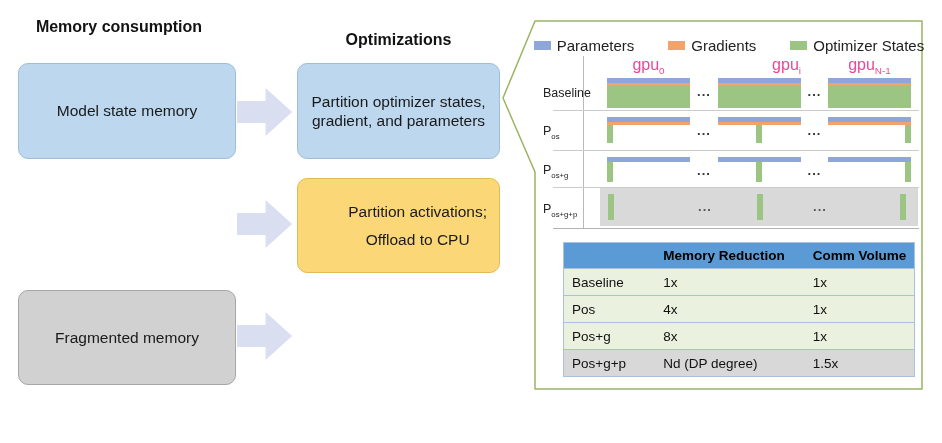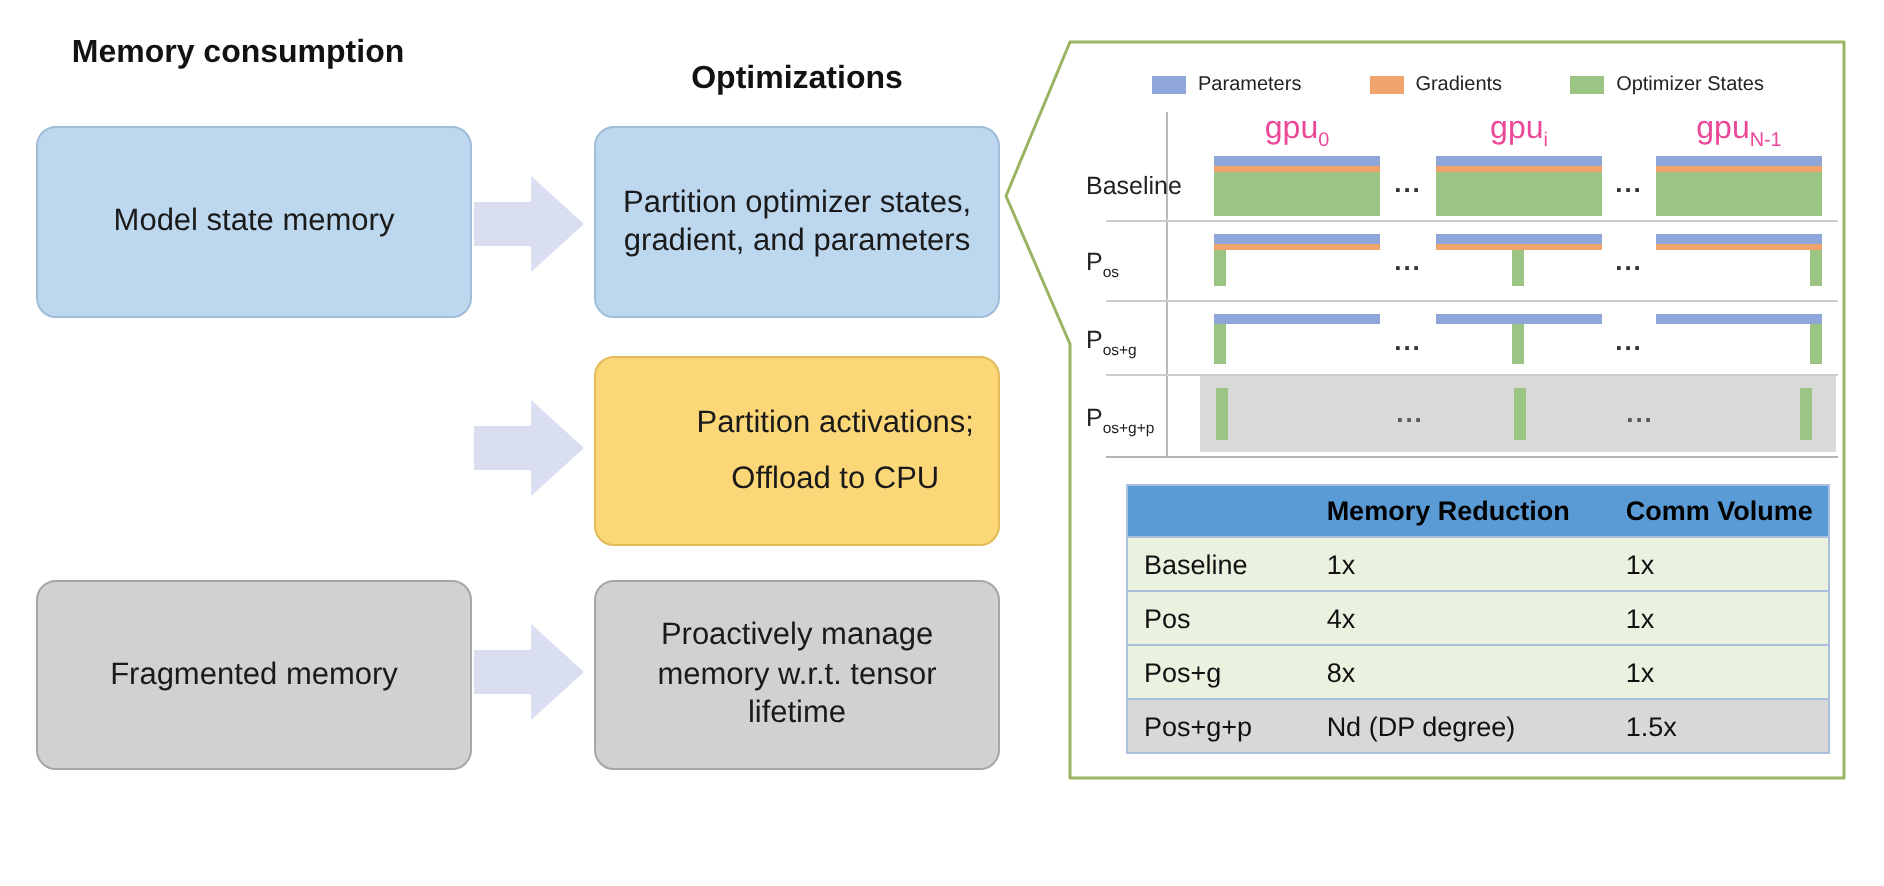--- a/index.html
+++ b/index.html
@@ -27,28 +27,28 @@
   .flow-arrow { position:absolute; left:237px; width:55px; height:48px; background:var(--arrow);
                 clip-path:polygon(0 27%, 52% 27%, 52% 0, 100% 50%, 52% 100%, 52% 73%, 0 73%); }
   .a1 { top:88px; } .a2 { top:200px; } .a3 { top:312px; }
 
   
   .panel-outline { position:absolute; left:0; top:0; width:942px; height:443px; }
   .panel-outline polygon { fill:#ffffff; stroke:var(--panelBorder); stroke-width:1.5; stroke-linejoin:round; }
   .panel { position:absolute; left:533px; top:20px; width:392px; height:370px; }
 
   .legend { position:absolute; left:0; right:0; top:17px; display:flex; justify-content:center; align-items:center;
-            gap:34px; font-size:10px; color:#222; }
+            gap:34px; font-size:15px; color:#222; }
   .legend-item { display:flex; align-items:center; gap:6px; }
   .swatch { width:17px; height:9px; }
   .sw-param { background:var(--param); } .sw-grad { background:var(--grad); } .sw-opt { background:var(--opt); }
 
   .gpu-labels { position:absolute; left:74px; top:36px; width:305px; height:16px; font-size:16px; color:#ec4899; }
   .gpu-label { position:absolute; width:83px; text-align:center; }
-  .g1 { left:0; } .g2 { left:111px; } .g3 { left:221px; }
+  .g1 { left:0; } .g2 { left:111px;text-align:right; } .g3 { left:221px; }
   sub { font-size:0.62em; }
 
   .vaxis { position:absolute; left:50px; top:36px; width:1px; height:172px; background:#b9b9b9; }
   .sep { position:absolute; left:20px; width:366px; height:1px; background:#cccccc; }
   .sep1 { top:90px; } .sep2 { top:130px; } .sep3 { top:167px; } .sep4 { top:208px; background:#b3b3b3; }
 
   .row-label { position:absolute; left:10px; font-size:12.5px; color:#222; }
   .rl1 { top:66px; } .rl2 { top:104px; } .rl3 { top:143px; } .rl4 { top:182px; }
 
   .bars { position:absolute; left:74px; width:305px; }
@@ -103,23 +103,20 @@
   <div class="flow-arrow a2"></div>
   <div class="flow-box src box-gray r3">
     <span>Fragmented memory</span>
   </div>
 
   <div class="flow-box opt box-orange r2 gap-lines">
     <span>Partition activations;
 Offload to CPU</span>
   </div>
   <div class="flow-arrow a3"></div>
-  <div class="flow-box opt box-gray r3">
-    <span>Proactively manage memory w.r.t. tensor lifetime</span>
-  </div>
 
   <svg class="panel-outline" viewBox="0 0 942 443">
     <polygon points="503,98 535,21 922,21 922,389 535,389 535,172"></polygon>
   </svg>
 
   <div class="panel">
 
     <div class="legend">
       <span class="legend-item">
         <span class="swatch sw-param"></span>

